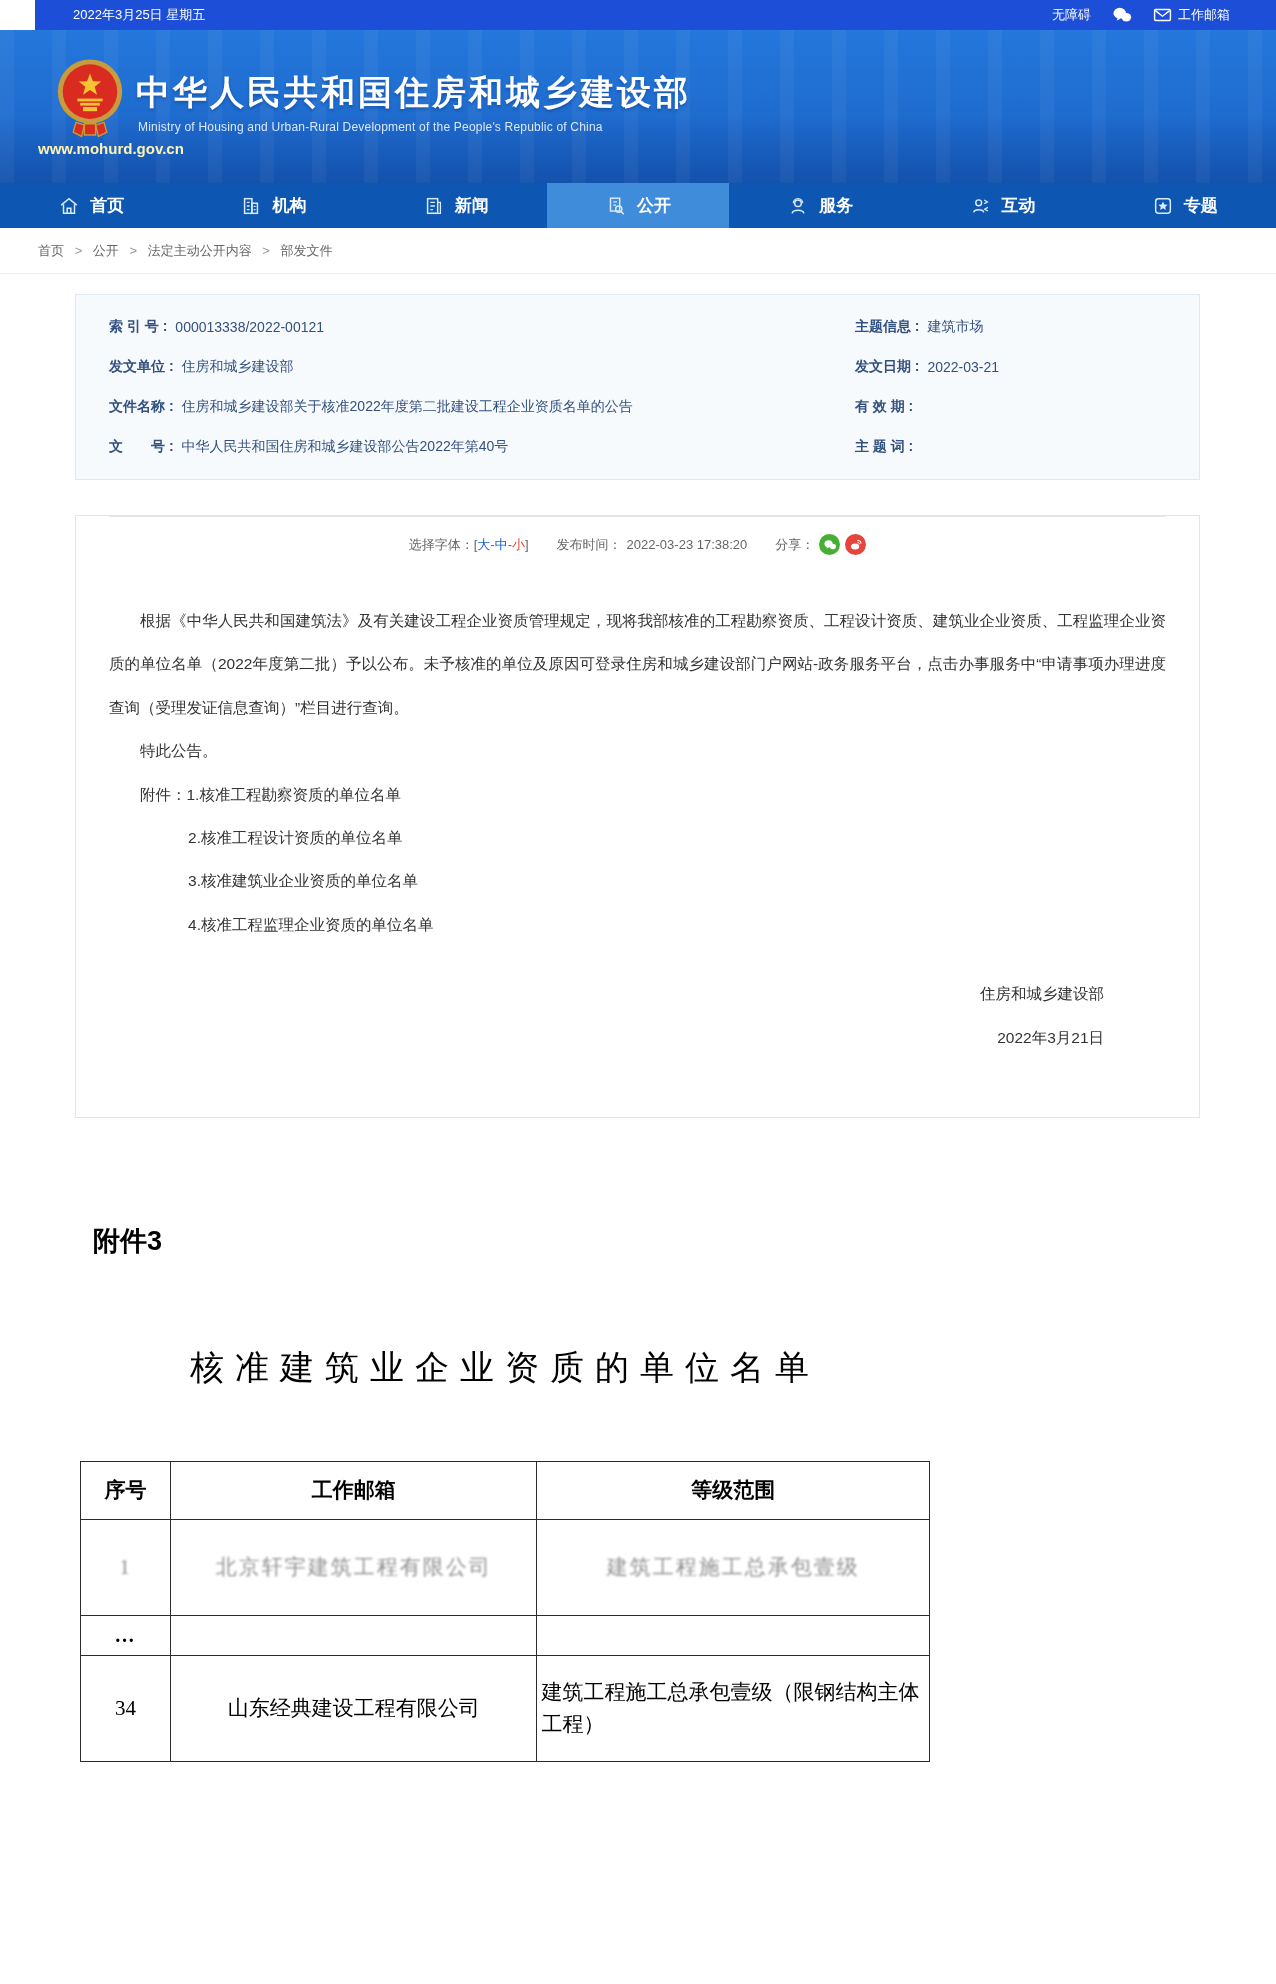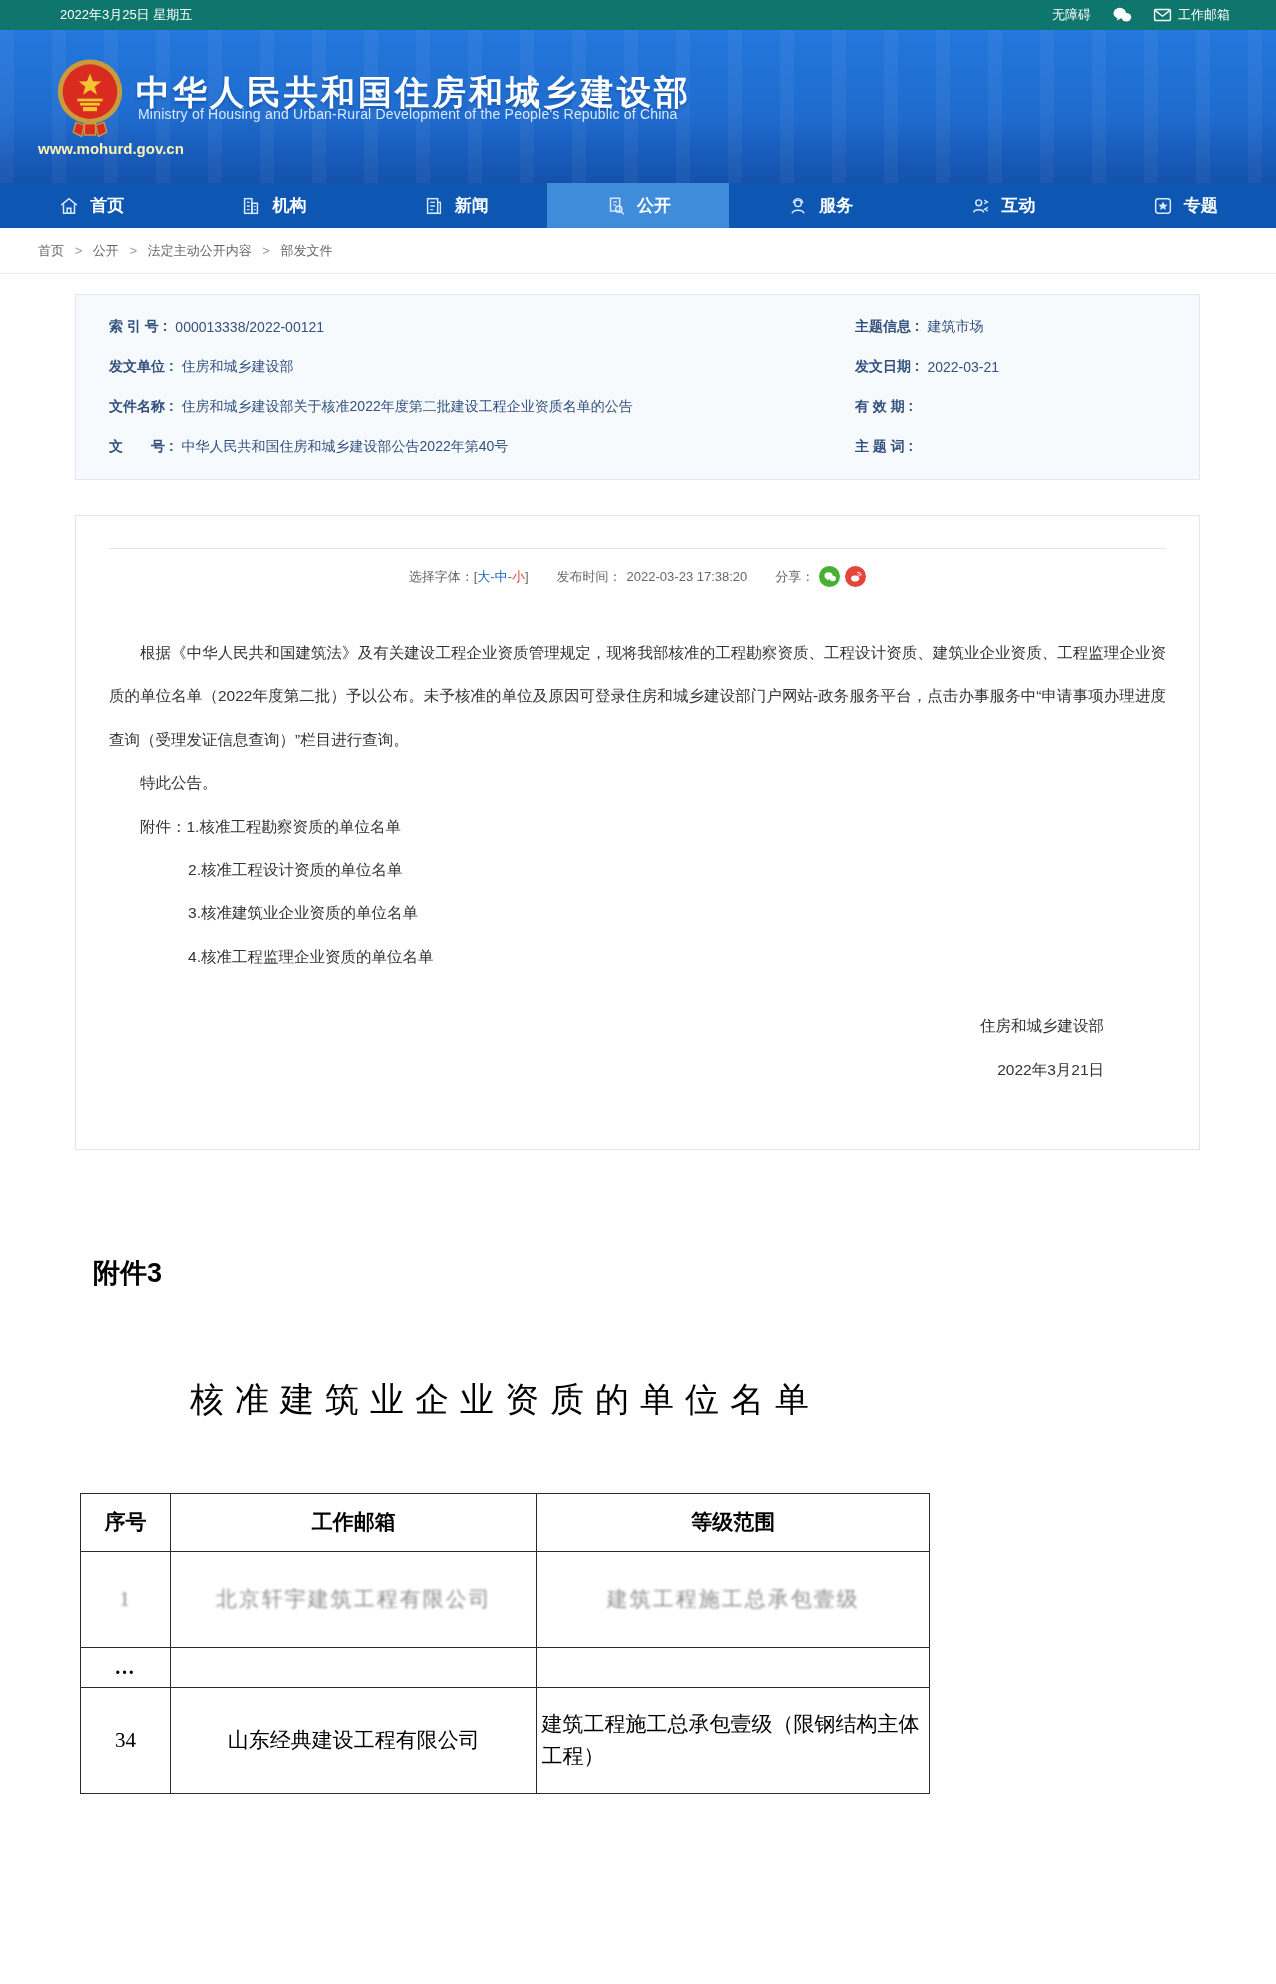--- a/index.html
+++ b/index.html
@@ -5,23 +5,24 @@
 <style>
   * { box-sizing: border-box; }
   html,body { margin:0; padding:0; }
   body {
     width:1276px; min-height:1984px; background:#ffffff;
     font-family:"Liberation Sans","DejaVu Sans",sans-serif; color:#333;
   }
 
   
   .topbar {
-    height:30px; background:#0f766e; color:#fff; font-size:13px;
+    height:30px; background:#1d4ed8; color:#fff; font-size:13px;
     display:flex; align-items:center; justify-content:space-between;
-    padding:0 46px 0 60px;
+    padding:0 46px 0 38px;
+    margin-left:35px;
   }
   .topbar-right { display:flex; align-items:flex-start; gap:20px; }
   .topbar-right .grp { display:flex; align-items:center; gap:6px; cursor:pointer; }
   .topbar svg { display:block; }
 
   
   .header {
     position:relative; height:153px; padding:0 40px;
     background:linear-gradient(180deg,#2477dc 0%, #1f6ccf 55%, #175cbe 100%);
     overflow:hidden;
@@ -33,22 +34,22 @@
       linear-gradient(180deg, rgba(255,255,255,0) 55%, rgba(10,50,120,0.25) 100%);
     pointer-events:none;
   }
   .emblem { position:absolute; left:55px; top:24px; width:70px; height:92px; z-index:2; }
   .site-title {
     position:absolute; left:136px; top:40px; z-index:2;
     color:#fff; font-size:34px; font-weight:bold; letter-spacing:3px;
     text-shadow:0 2px 3px rgba(0,40,100,.35); white-space:nowrap;
   }
   .site-sub {
-    position:absolute; left:138px; top:76px; z-index:2;
-    color:#d9e8fb; font-size:14px; letter-spacing:.2px; white-space:nowrap;
+    position:absolute; left:138px; top:90px; z-index:2;
+    color:#d9e8fb; font-size:12px; letter-spacing:.2px; white-space:nowrap;
   }
   .site-url {
     position:absolute; left:38px; top:110px; z-index:2;
     color:#fdf3b5; font-size:15px; font-weight:bold;
   }
   .search { position:absolute; right:50px; top:56px; display:flex; z-index:2; }
   .search input {
     width:312px; height:36px; border:0; outline:none; padding:0 12px;
     font-size:14px; color:#333; background:#fff; font-family:inherit;
   }
@@ -89,21 +90,21 @@
   
   .article-box {
     margin:35px 0 0 75px; width:1125px;
     border:1px solid #dde7f2; padding:0 33px 58px; background:#fff;
   }
   .article-title {
     margin-top:44px; text-align:center;
     font-size:22px; font-weight:bold; color:#333; line-height:35px;
   }
   .article-meta {
-    border-top:1px solid #e4e4e4; margin-top:32px; padding-top:17px;
+    border-top:1px solid #e4e4e4; padding-top:17px;
     font-size:13px; color:#666;
     display:flex; justify-content:center; align-items:center;
   }
   .article-meta .fs-link { cursor:pointer; }
   .fs-large,.fs-medium { color:#1464c8; }
   .fs-small { color:#e0442e; }
   .article-meta .blk { margin-left:28px; display:flex; align-items:center; gap:5px; }
   .share-btn { width:21px; height:21px; border-radius:50%; display:inline-flex; align-items:center; justify-content:center; cursor:pointer; }
   .share-wechat { background:#46b035; }
   .share-weibo  { background:#e6453c; }

